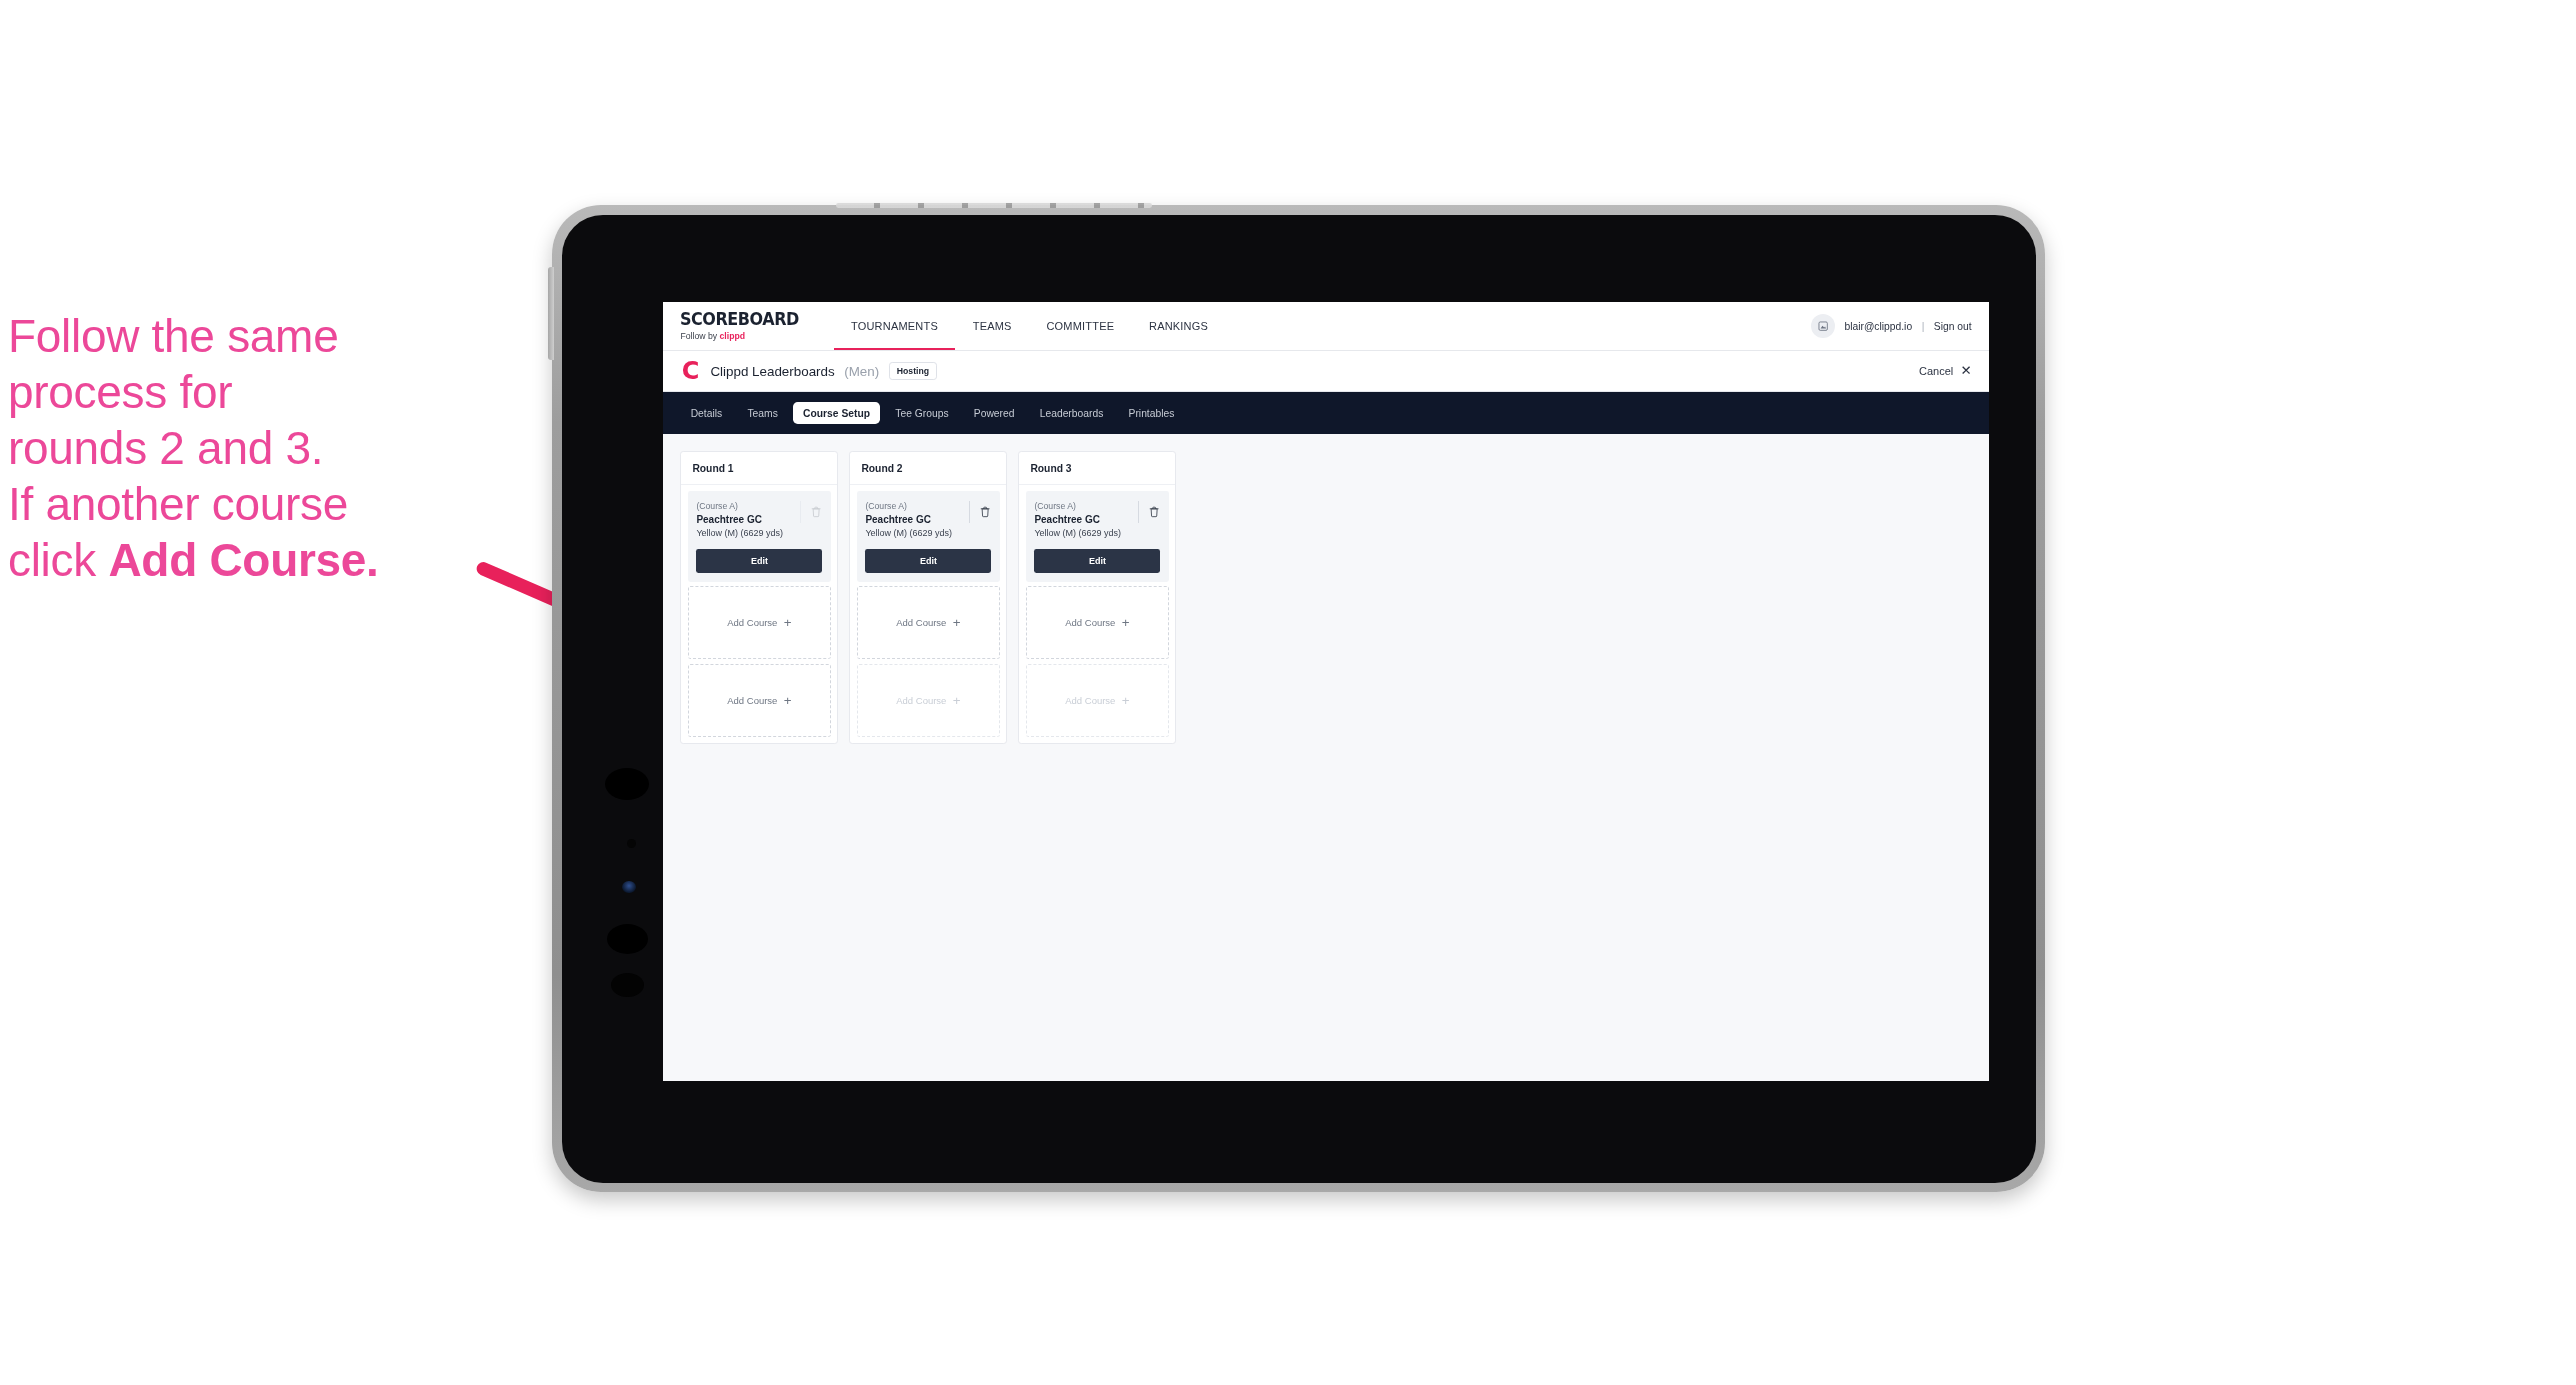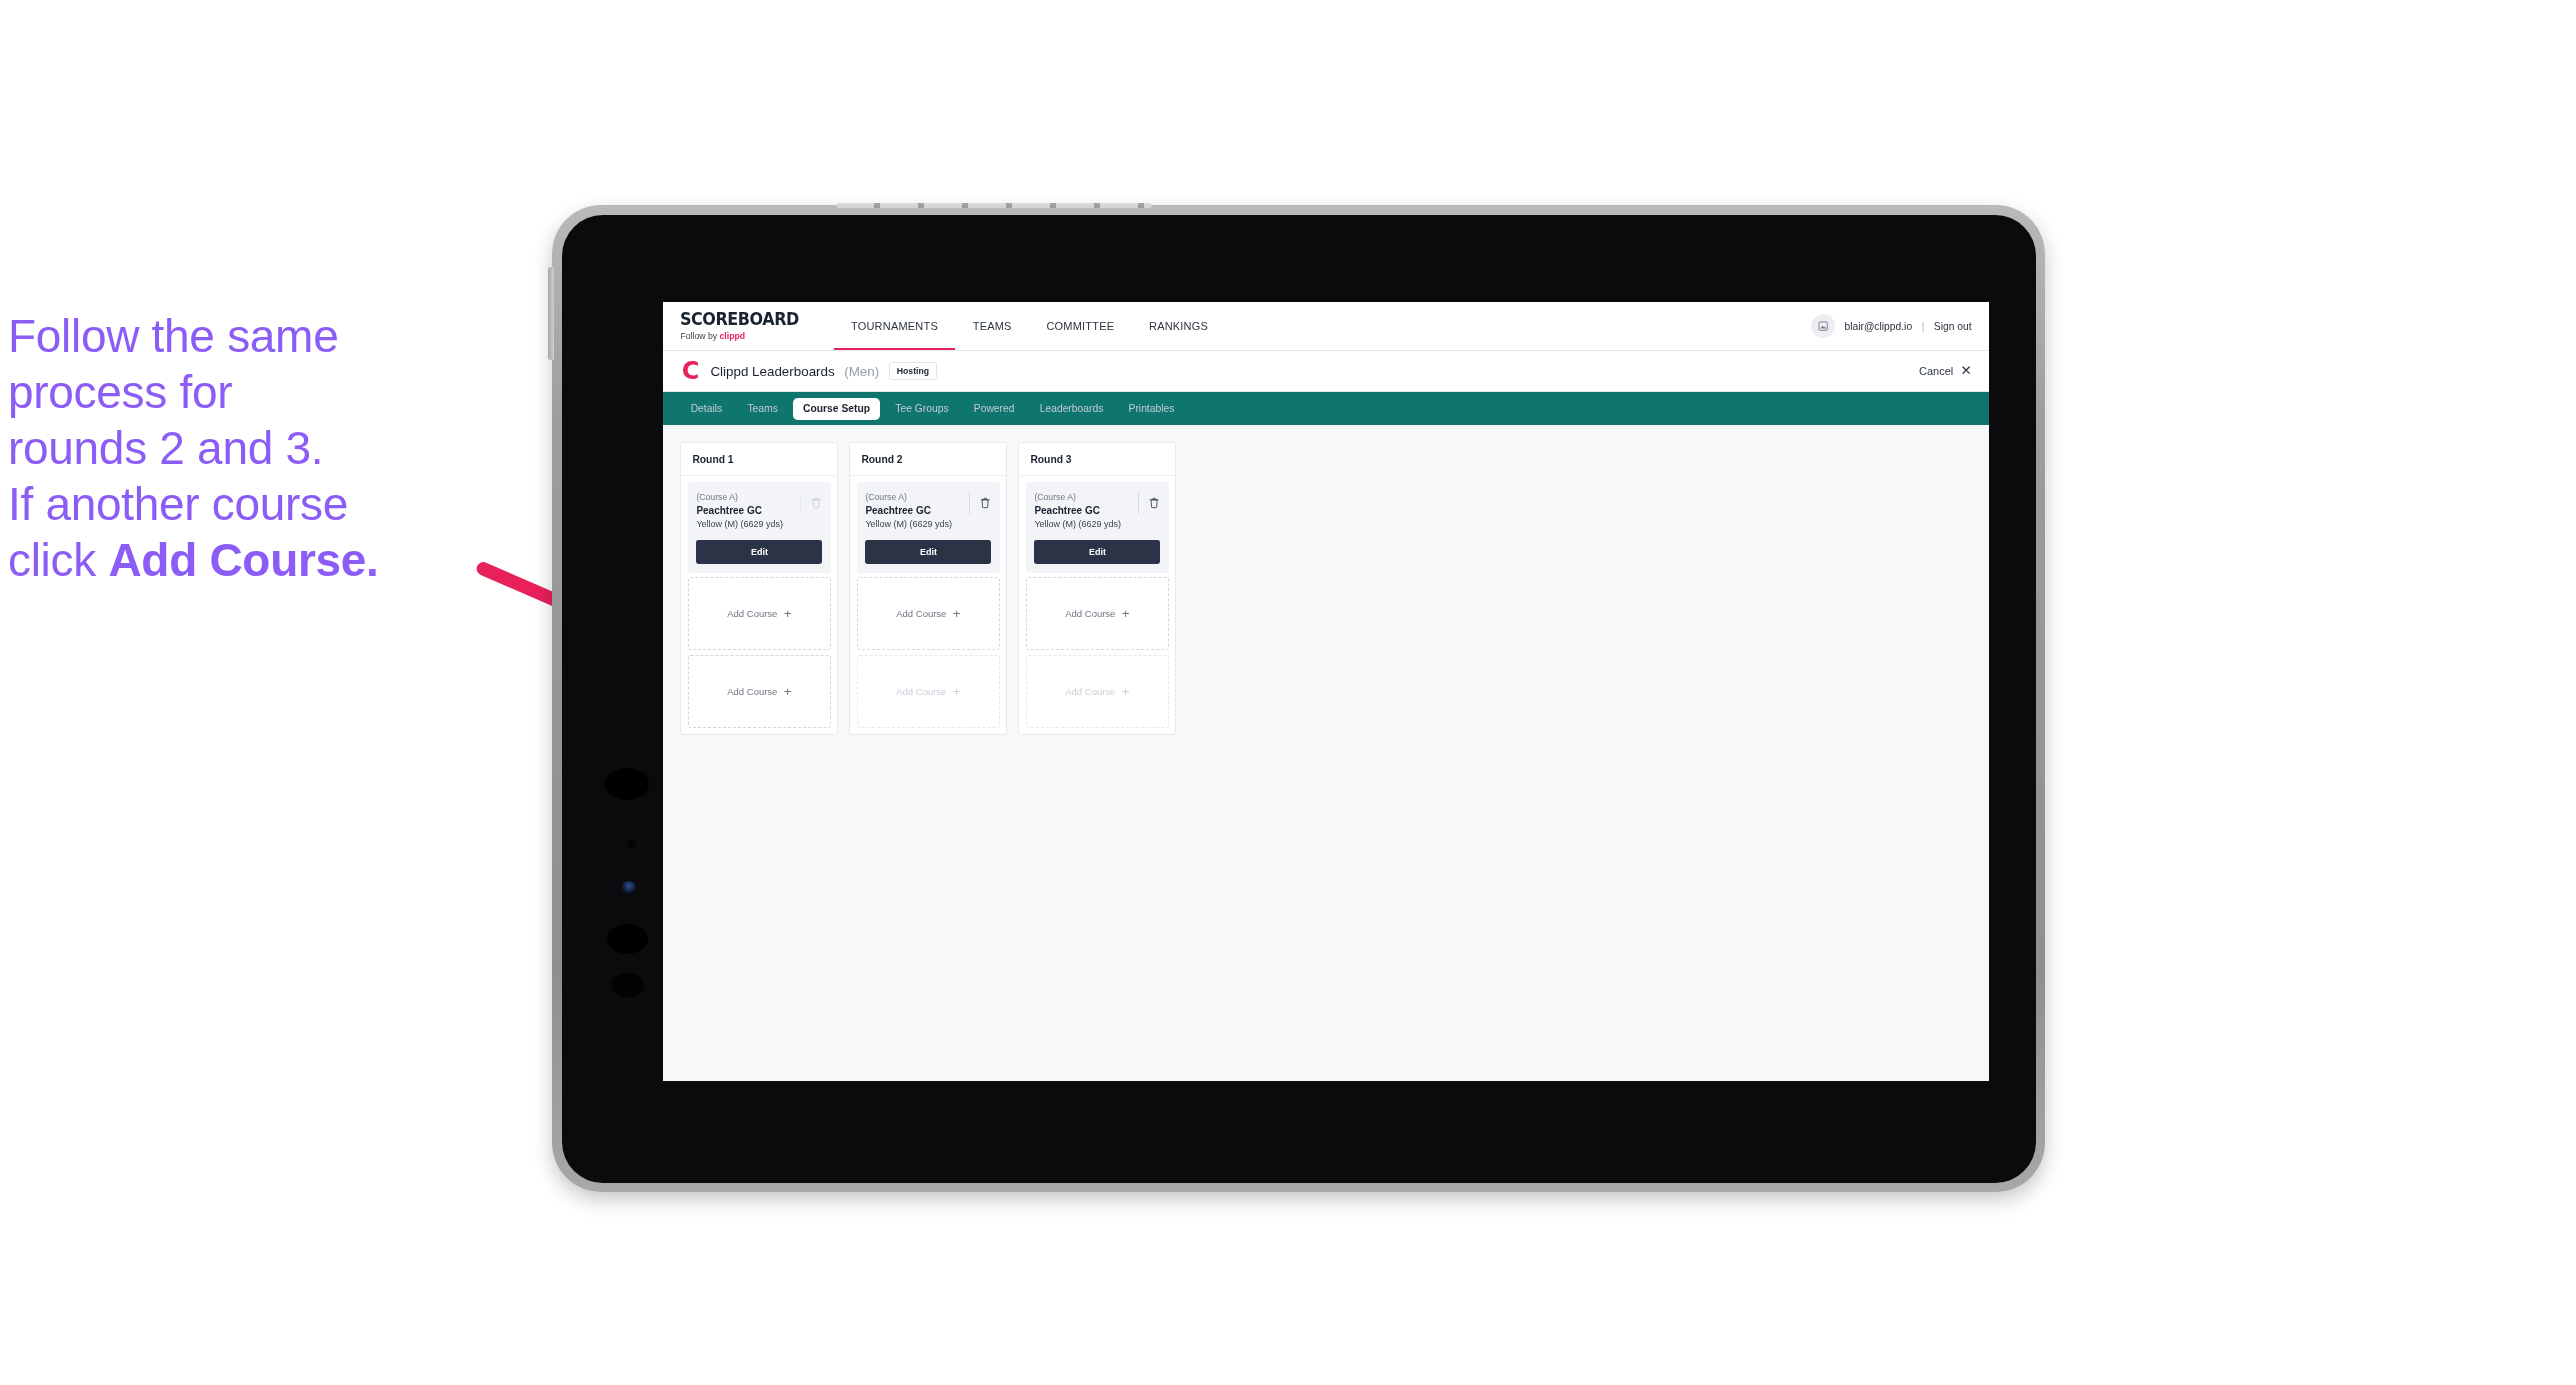--- a/index.html
+++ b/index.html
@@ -13,21 +13,21 @@
   .stage { position: relative; width: 2576px; height: 1386px; }
 
   
   .annotation {
     position: absolute;
     left: 8px;
     top: 308px;
     width: 505px;
     font-size: 46px;
     line-height: 1.22;
-    color: #8b5cf6;
+    color: #ec4899;
     letter-spacing: -0.3px;
   }
   .annotation .ln { display: block; white-space: nowrap; }
   .annotation b { font-weight: 700; }
 
   .arrow-svg {
     position: absolute;
     left: 466px;
     top: 545px;
     width: 340px;
@@ -194,22 +194,22 @@
   }
   .cancel-wrap {
     margin-left: auto;
     display: flex; align-items: center; gap: 7.1px;
     font-size: 11px; color: #2c3342; cursor: pointer;
   }
   .x-glyph { font-size: 13.4px; line-height: 1; }
 
   
   .tabstrip {
-    height: 33px;
-    background: #0f766e;
+    height: 42px;
+    background: #0f172a;
     display: flex; align-items: center;
     padding: 0 17.4px;
     gap: 4.7px;
   }
   .tab {
     font-size: 10.3px;
     color: #c6cbd4;
     padding: 5.5px 10.3px;
     border-radius: 4.7px;
     cursor: pointer;

